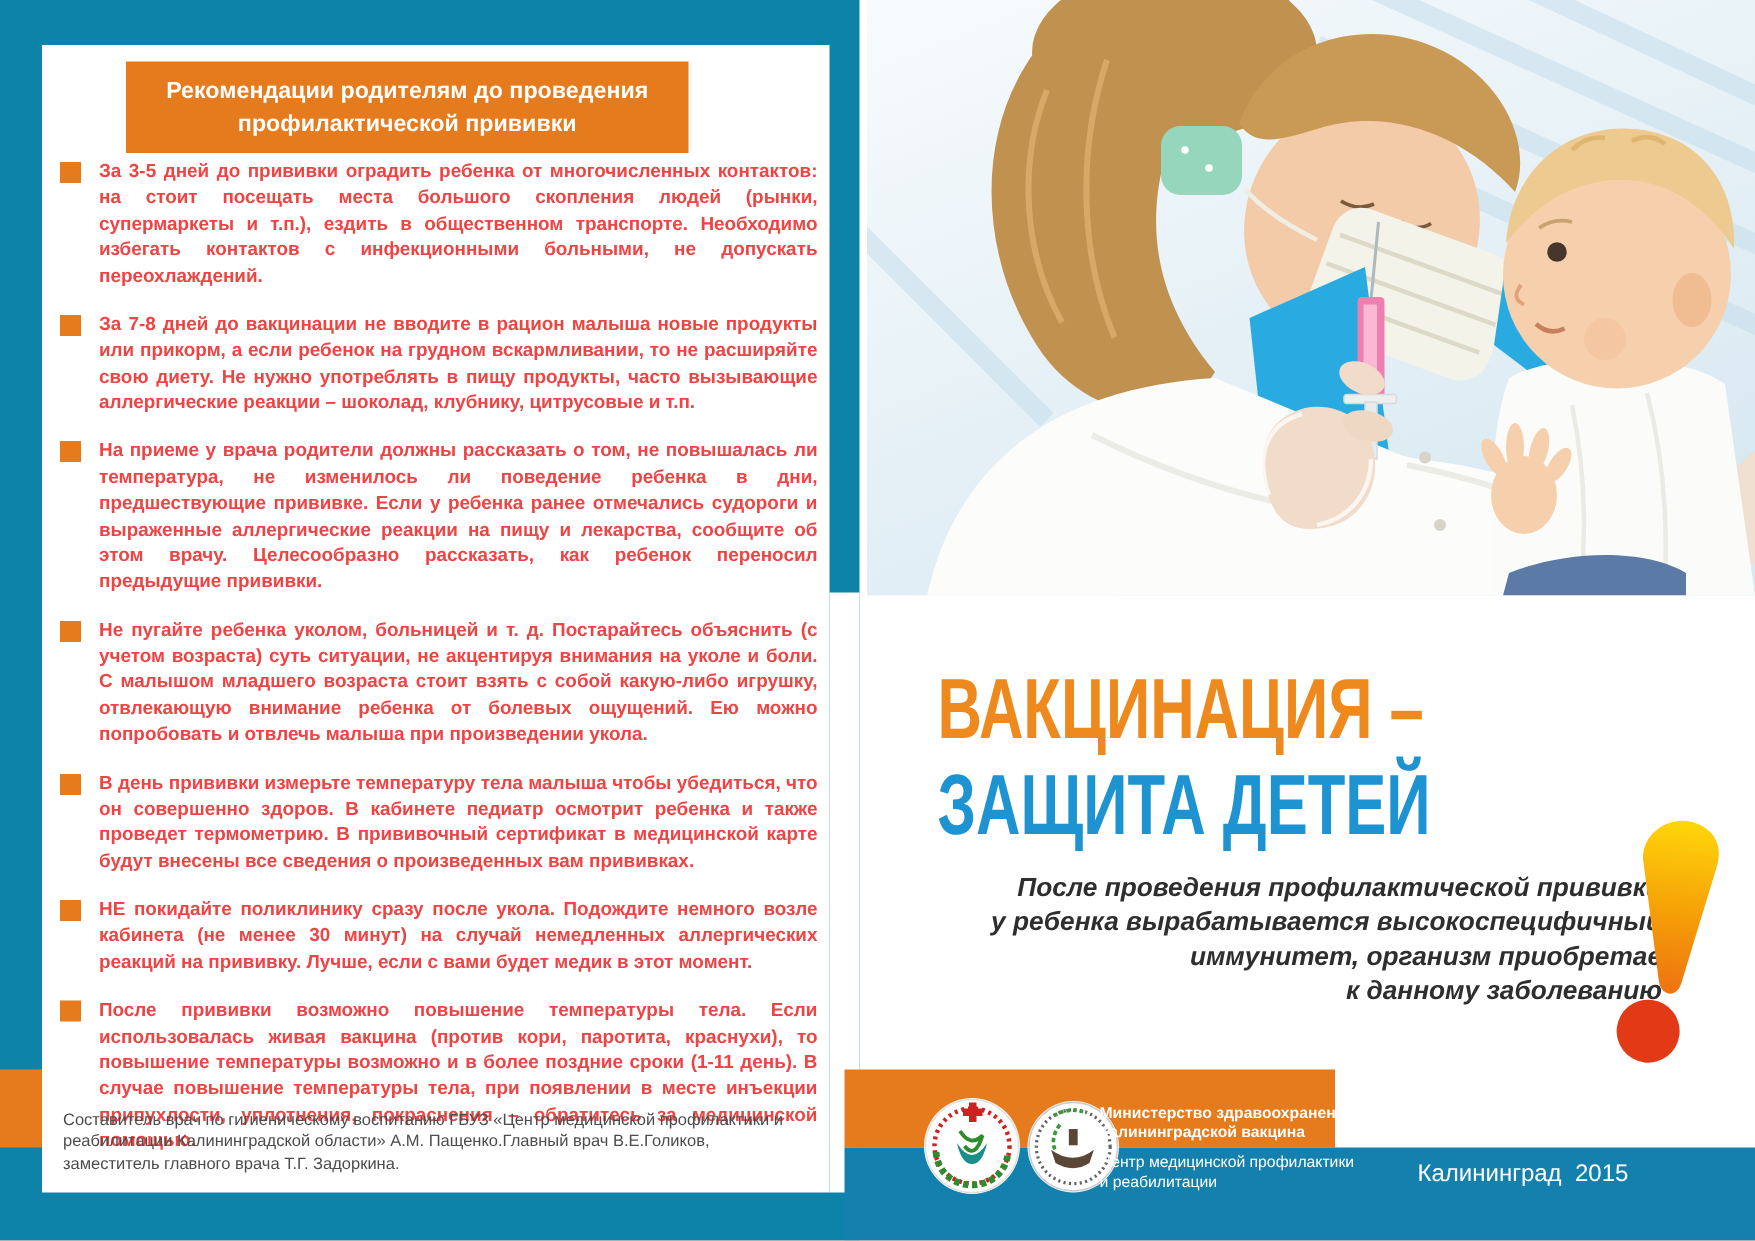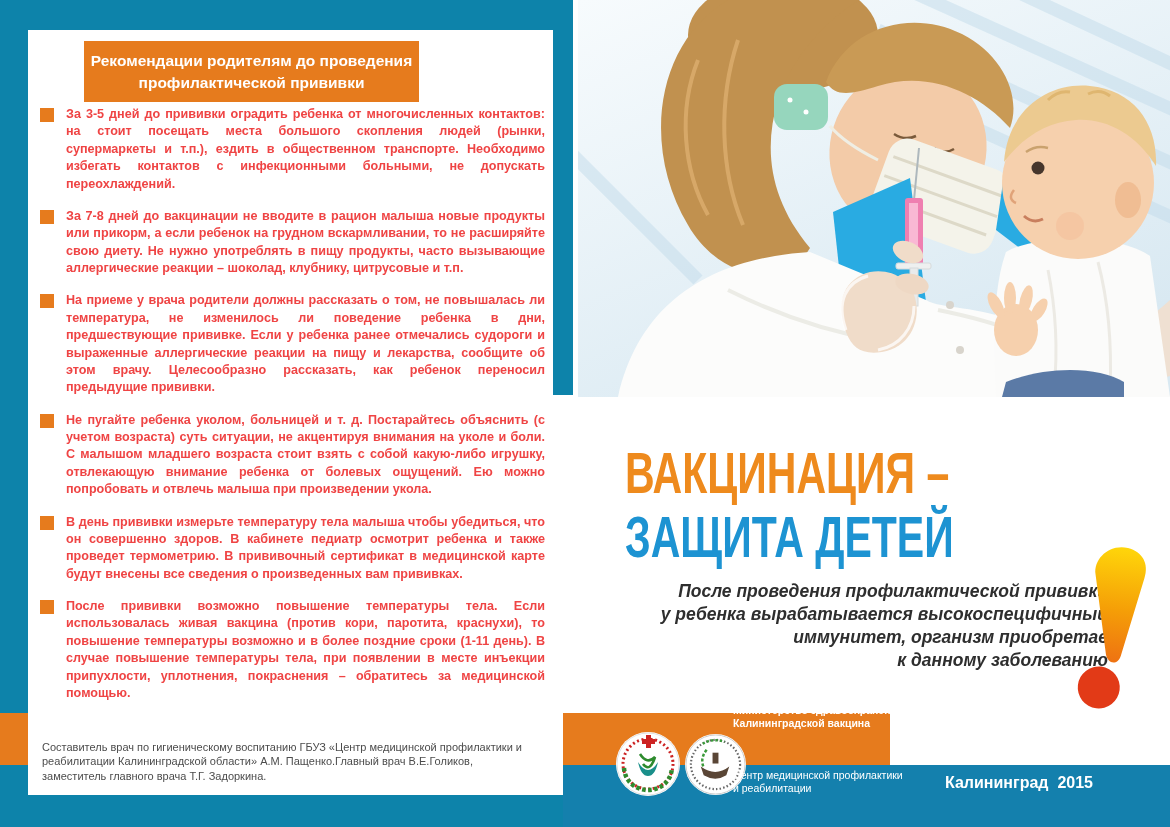--- a/index.html
+++ b/index.html
@@ -6,21 +6,21 @@
   .page{position:relative;width:1170px;height:827px;margin:0 auto;overflow:hidden;
         background:#ffffff;font-family:"Liberation Sans",sans-serif;}
 
   
   .left-frame{position:absolute;left:0;top:0;width:573px;height:827px;background:#0d83aa;}
   .frame-notch{position:absolute;left:553px;top:395px;width:20px;height:400px;background:#ffffff;}
   .left-orange-accent{position:absolute;left:0;top:713px;width:28px;height:52px;background:#e67b1d;}
   .white-panel{position:absolute;left:28px;top:30px;width:525px;height:765px;background:#ffffff;}
 
   .header-box{position:absolute;left:56px;top:11px;width:323px;background:#e67b1d;color:#ffffff;
-              font-weight:bold;font-size:15.5px;line-height:1.4;text-align:center;padding:9px 6px;}
+              font-weight:bold;font-size:15.5px;line-height:1.4;text-align:center;padding:9px 26px;}
 
   .bullets{position:absolute;left:12px;top:76px;width:505px;}
   .bullet{display:flex;margin-bottom:15px;}
   .bullet .sq{flex:0 0 14px;width:14px;height:14px;background:#e67b1d;margin-top:2px;}
   .bullet .txt{margin-left:12px;font-size:12.6px;font-weight:bold;color:#ef4444;
                line-height:1.38;text-align:justify;}
 
   .panel-footer{position:absolute;left:14px;bottom:12px;width:482px;font-size:11px;
                 color:#4c4c4c;line-height:1.3;}
 
@@ -37,25 +37,25 @@
 
   .excl{position:absolute;left:1078px;top:545px;width:74px;height:168px;transform:rotate(7deg);}
 
   .ministry-band{position:absolute;left:563px;top:713px;width:327px;height:52px;background:#e67b1d;}
   .blue-band{position:absolute;left:563px;top:765px;width:607px;height:62px;background:#1480ad;}
 
   .logo{position:absolute;border-radius:50%;background:#fff;}
   .logo1{left:616px;top:732px;width:64px;height:64px;}
   .logo2{left:685px;top:734px;width:61px;height:61px;}
 
-  .ministry-text{position:absolute;left:733px;top:704px;color:#ffffff;font-weight:bold;
+  .ministry-text{position:absolute;left:733px;top:736px;color:#ffffff;font-weight:bold;
                  font-size:10.5px;line-height:12.5px;}
   .center-text{position:absolute;left:733px;top:769px;color:#ffffff;font-weight:normal;
                font-size:10.5px;line-height:12.5px;}
-  .city-year{position:absolute;left:945px;top:774px;color:#ffffff;font-weight:bold;
+  .city-year{position:absolute;left:945px;top:774px;color:#ffffff;font-weight:normal;
              font-size:16px;white-space:pre;}
 </style>
 </head>
 <body>
 
 <div class="page">
 
   <div class="left-frame"></div>
   <div class="frame-notch"></div>
   <div class="left-orange-accent"></div>
@@ -76,20 +76,24 @@
         <div class="sq"></div>
         <div class="txt">На приеме у врача родители должны рассказать о том, не повышалась ли температура, не изменилось ли поведение ребенка в дни, предшествующие прививке. Если у ребенка ранее отмечались судороги и выраженные аллергические реакции на пищу и лекарства, сообщите об этом врачу. Целесообразно рассказать, как ребенок переносил предыдущие прививки.</div>
       </div>
       <div class="bullet">
         <div class="sq"></div>
         <div class="txt">Не пугайте ребенка уколом, больницей и т. д. Постарайтесь объяснить (с учетом возраста) суть ситуации, не акцентируя внимания на уколе и боли. С малышом младшего возраста стоит взять с собой какую-либо игрушку, отвлекающую внимание ребенка от болевых ощущений. Ею можно попробовать и отвлечь малыша при произведении укола.</div>
       </div>
       <div class="bullet">
         <div class="sq"></div>
         <div class="txt">В день прививки измерьте температуру тела малыша чтобы убедиться, что он совершенно здоров. В кабинете педиатр осмотрит ребенка и также проведет термометрию. В прививочный сертификат в медицинской карте будут внесены все сведения о произведенных вам прививках.</div>
+      </div>
+      <div class="bullet">
+        <div class="sq"></div>
+        <div class="txt">НЕ покидайте поликлинику сразу после укола. Подождите немного возле кабинета (не менее 30 минут) на случай немедленных аллергических реакций на прививку. Лучше, если с вами будет медик в этот момент.</div>
       </div>
       <div class="bullet">
         <div class="sq"></div>
         <div class="txt">После прививки возможно повышение температуры тела. Если использовалась живая вакцина (против кори, паротита, краснухи), то повышение температуры возможно и в более поздние сроки (1-11 день). В случае повышение температуры тела, при появлении в месте инъекции припухлости, уплотнения, покраснения – обратитесь за медицинской помощью.</div>
       </div>
 
     </div>
 
     <div class="panel-footer">Составитель врач по гигиеническому воспитанию ГБУЗ «Центр медицинской профилактики и реабилитации Калининградской области»  А.М. Пащенко.Главный врач В.Е.Голиков,  заместитель главного врача Т.Г. Задоркина.</div>
   </div>

